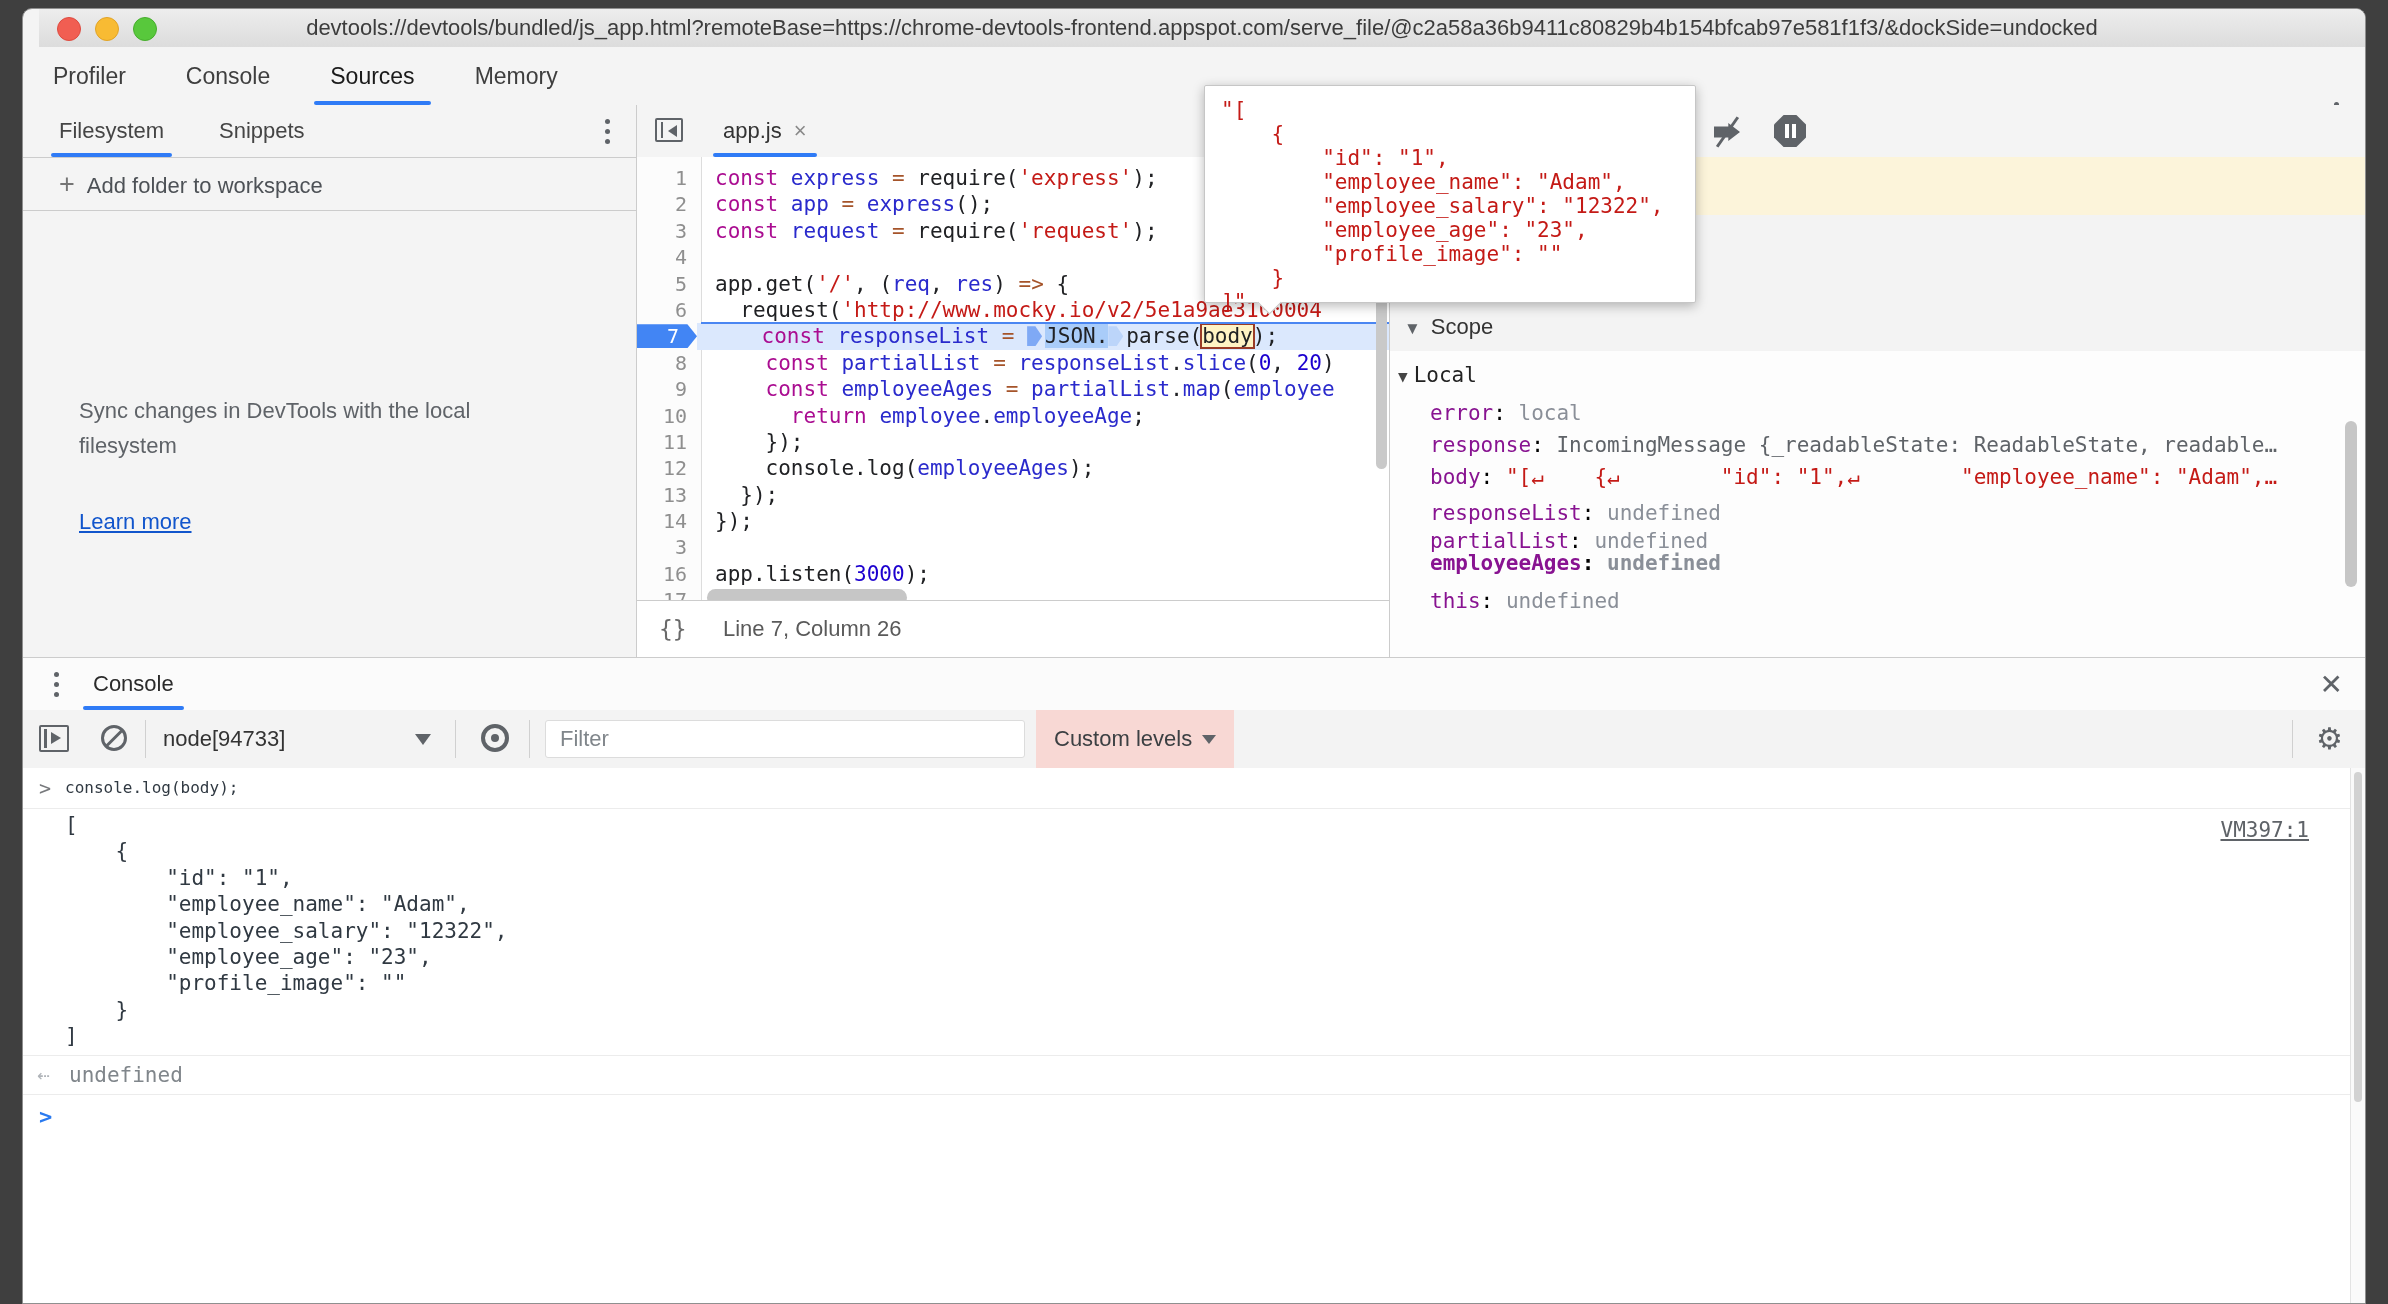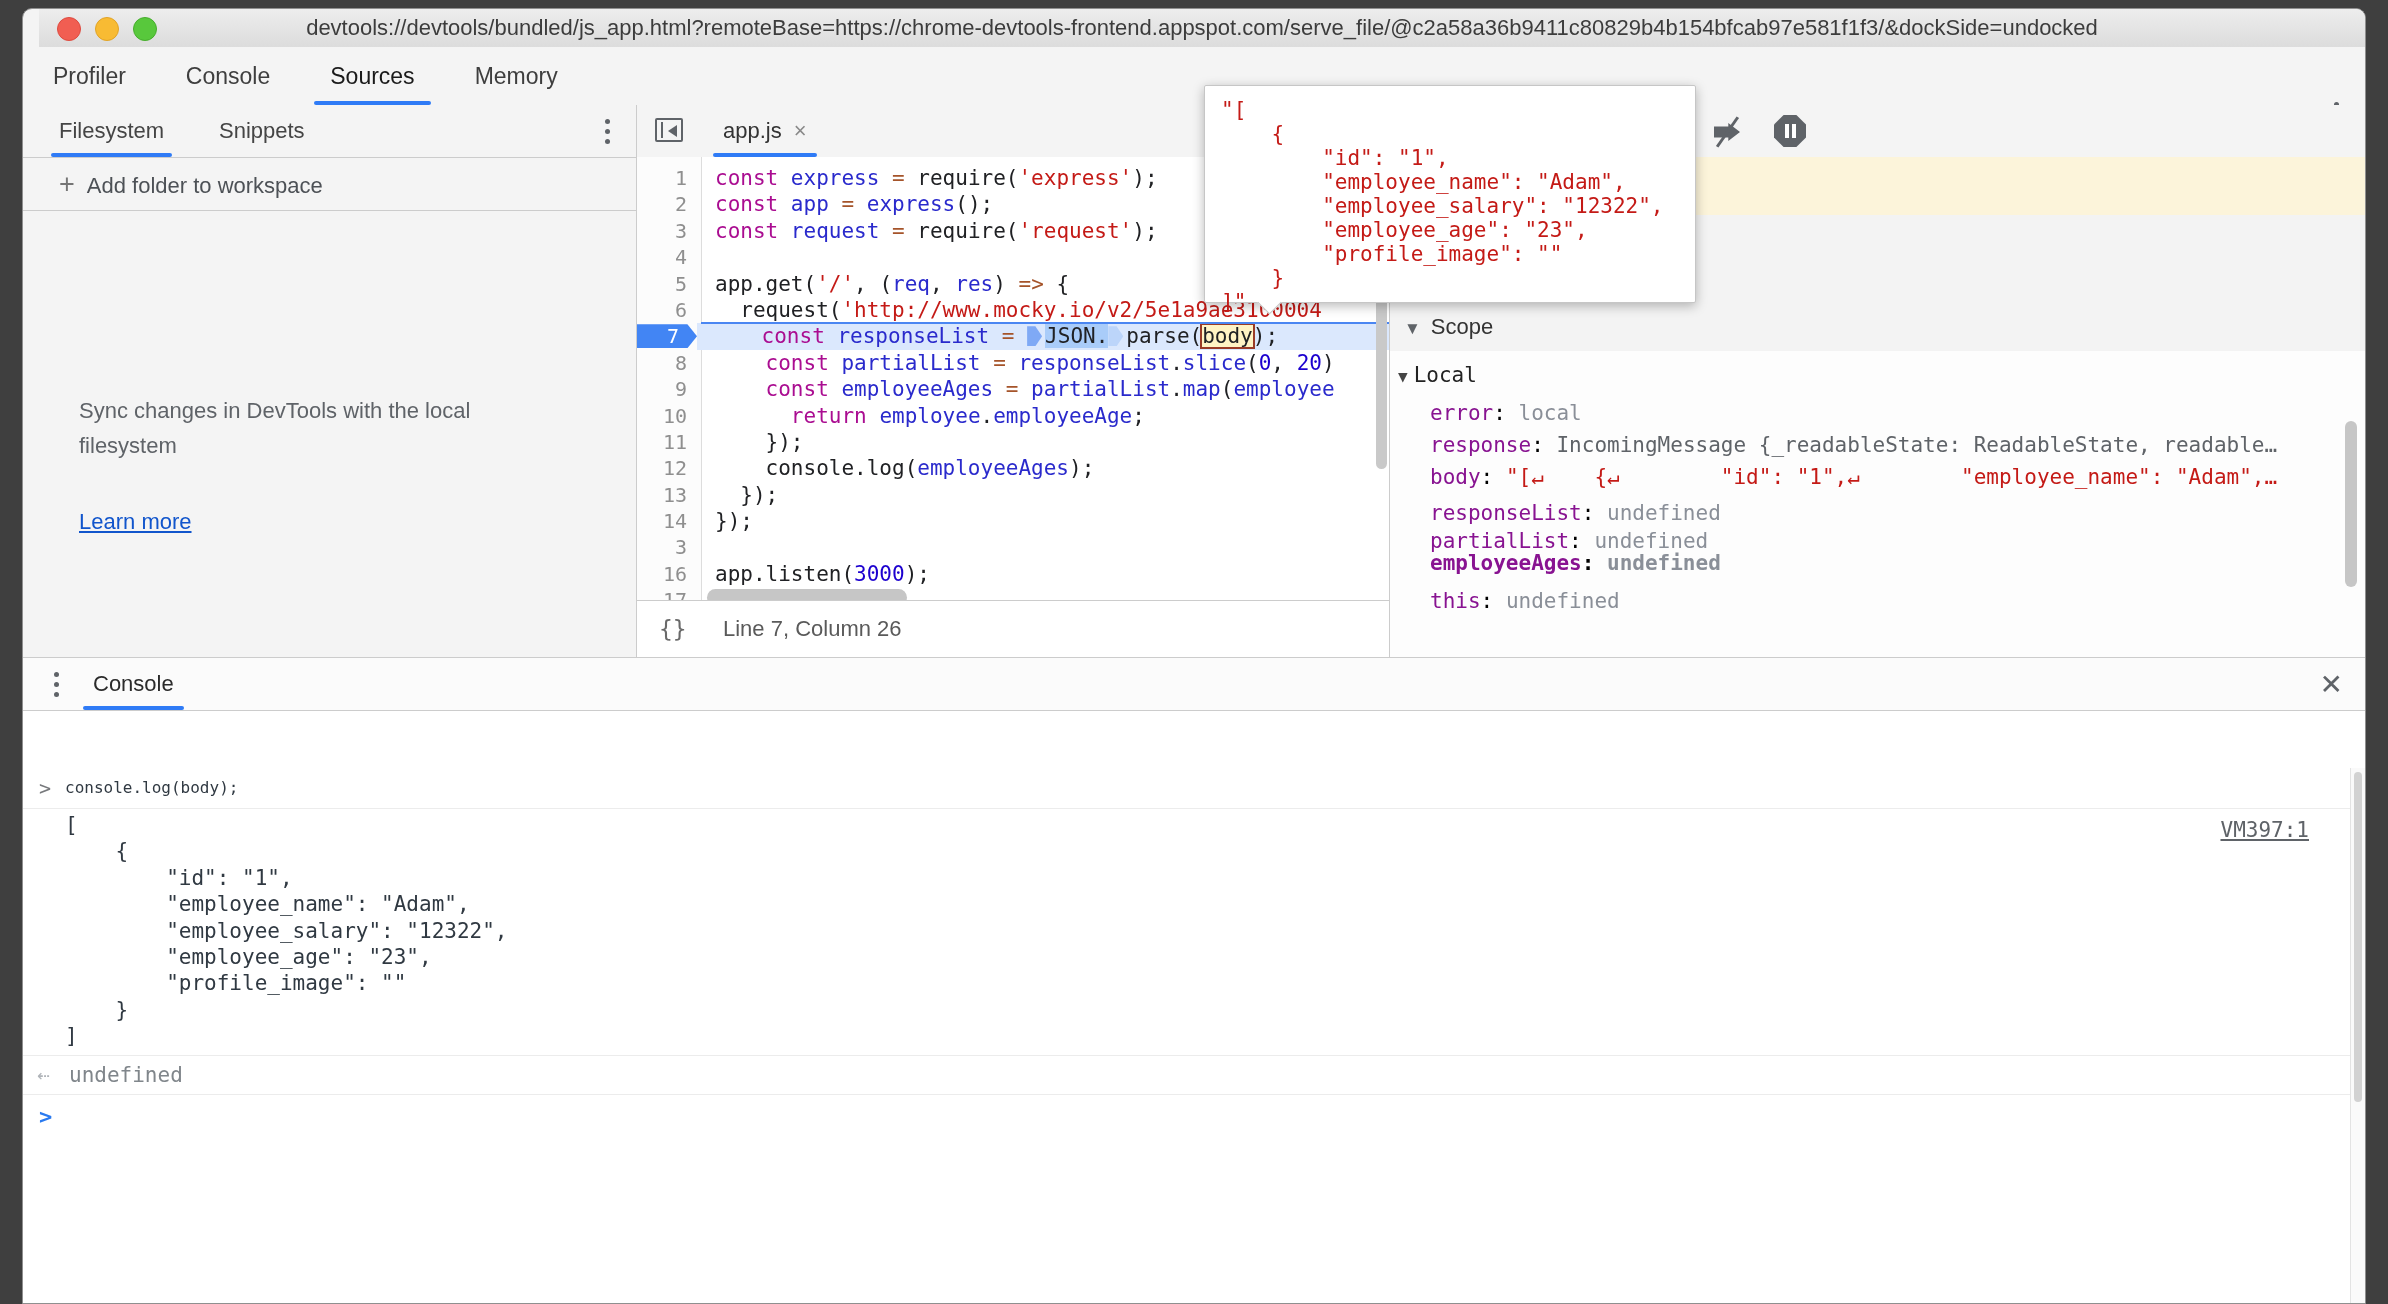--- a/index.html
+++ b/index.html
@@ -307,20 +307,34 @@
   <div class="console-panel">
     <div class="ctabs">
       <div class="kebab">
           <i></i>
           <i></i>
           <i></i>
         </div>
       <div class="ctab">Console</div>
       <div class="cclose">✕</div>
     </div>
+    <div class="ctoolbar">
+      <div class="sideplay"></div>
+      <div class="ban"></div>
+      <div class="tdiv" style="left:122px"></div>
+      <div class="ctx">node[94733]</div>
+      <div class="ctx-caret"></div>
+      <div class="tdiv" style="left:432px"></div>
+      <div class="eye"></div>
+      <div class="tdiv" style="left:506px"></div>
+      <input class="filter" placeholder="Filter" style="">
+      <div class="levels"><span>Custom levels</span><span class="car"></span></div>
+      <div class="tdiv" style="right:72px;left:auto"></div>
+      <div class="gear">⚙</div>
+    </div>
     <div class="coutput">
       <div class="echo">
         <span class="chev">&gt;</span>
         <span class="etext">console.log(body);</span>
       </div>
       <pre class="jsonout">[
     {
         "id": "1",
         "employee_name": "Adam",
         "employee_salary": "12322",

